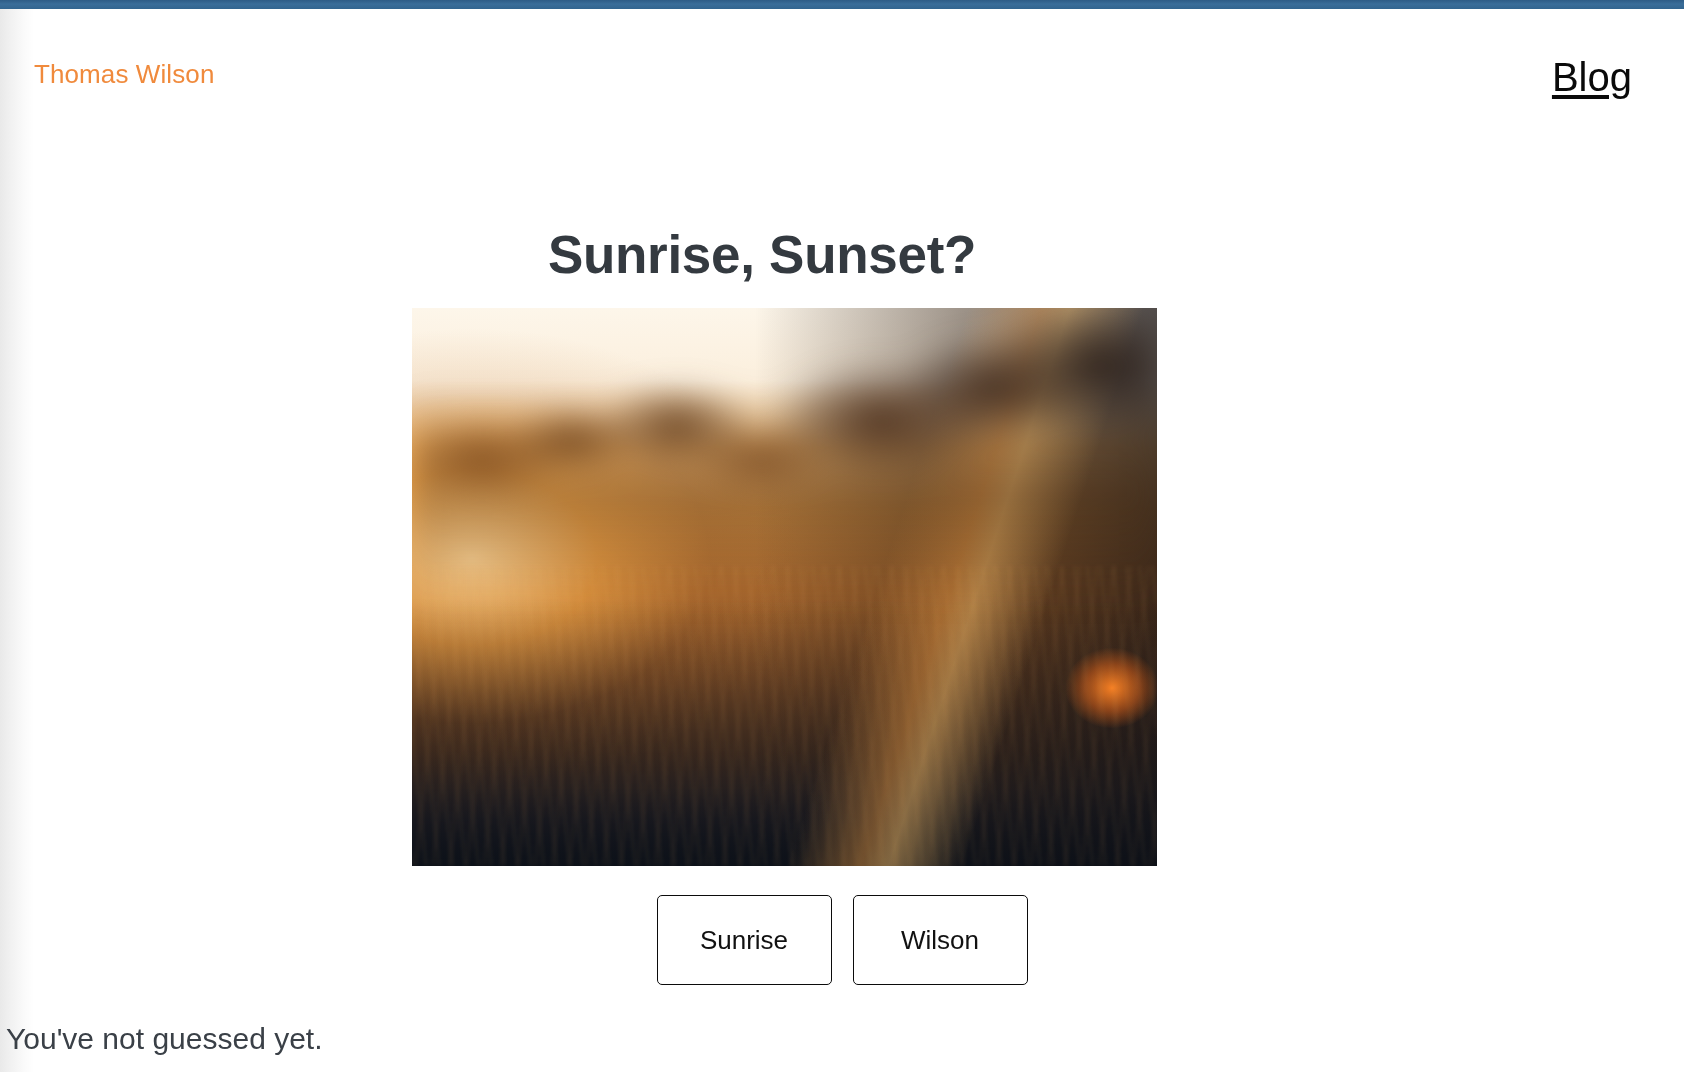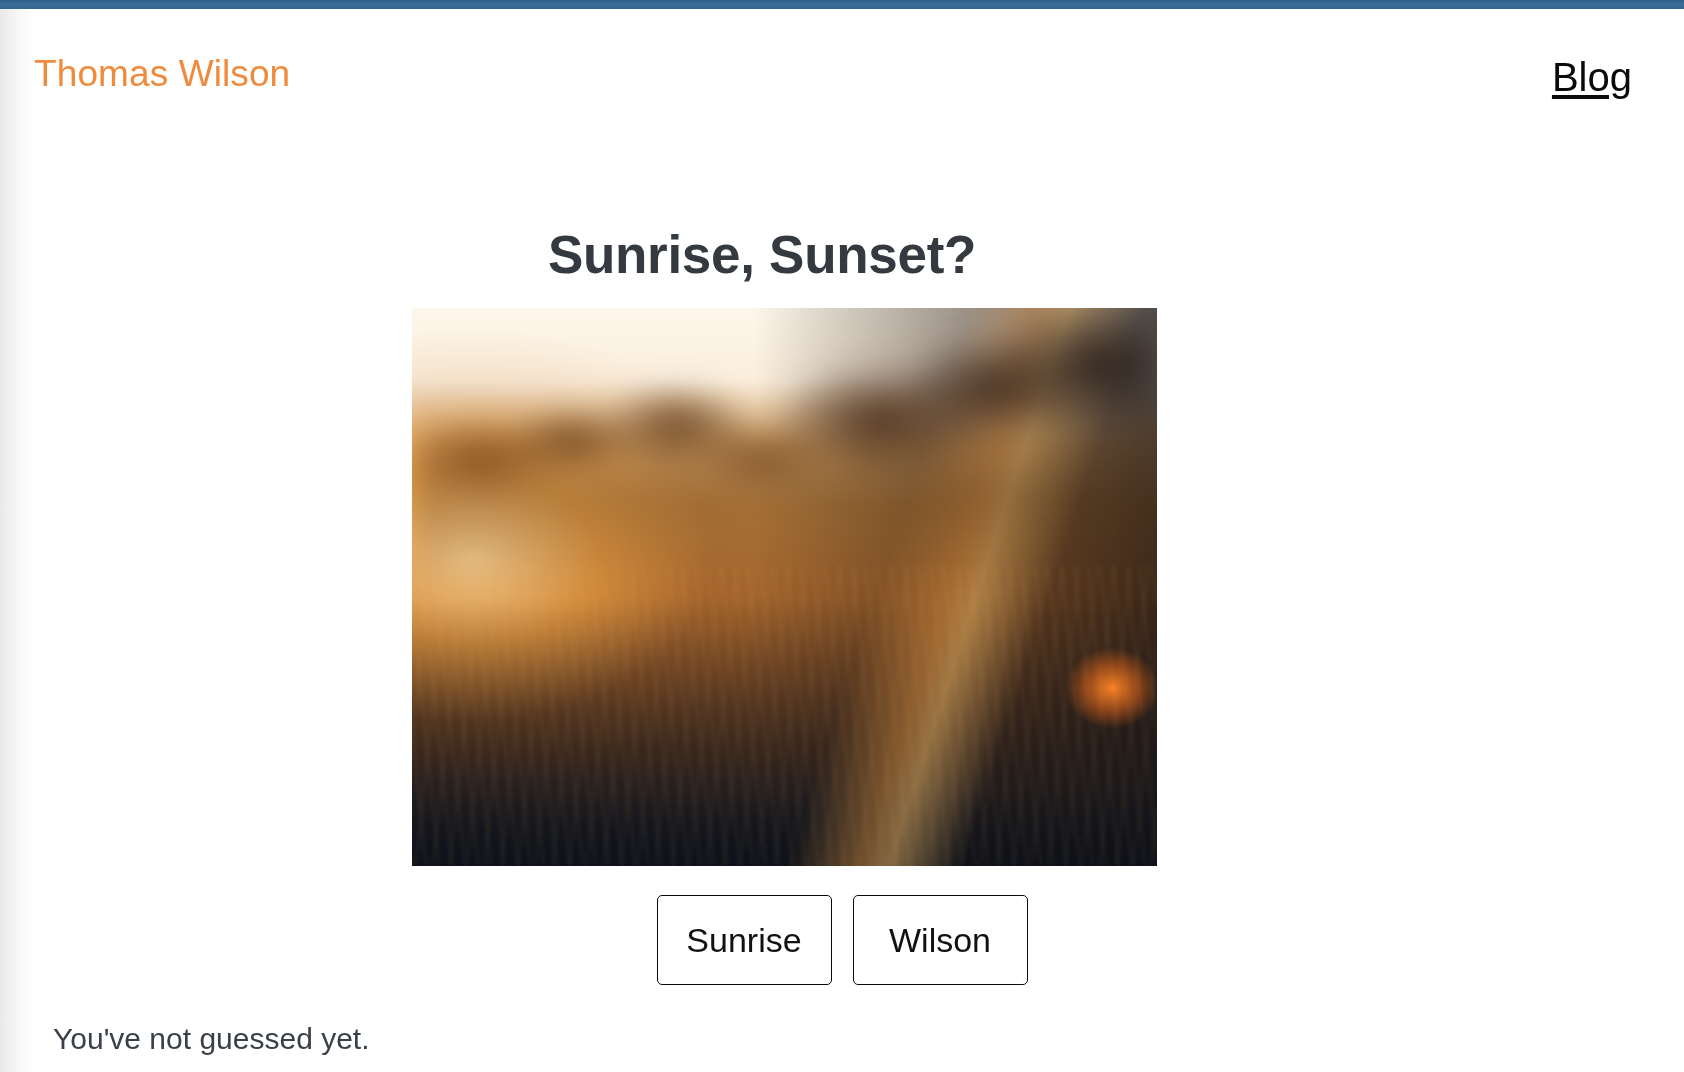--- a/index.html
+++ b/index.html
@@ -49,21 +49,21 @@
   .site-header {
     position: absolute;
     top: 0; left: 0;
     width: 1684px;
     height: 118px;
   }
   .brand {
     position: absolute;
     left: 34px;
     top: 48px;
-    font-size: 37px;
+    font-size: 26px;
     line-height: 34px;
     color: #f08a3c;
     letter-spacing: 0.1px;
     white-space: nowrap;
   }
   .nav-blog {
     position: absolute;
     right: 52px;
     top: 48px;
     font-size: 40px;
@@ -169,37 +169,36 @@
     justify-content: center;
     gap: 21px;
   }
   .answer-btn {
     min-width: 175px;
     height: 90px;
     background: #ffffff;
     border: 1.6px solid #0b0b0b;
     border-radius: 5px;
     font-family: "Liberation Sans", sans-serif;
-    font-size: 34px;
+    font-size: 26px;
     line-height: 30px;
     color: #111111;
     padding: 0 26px;
     cursor: pointer;
   }
 
   
   .status-text {
     position: absolute;
     left: 6px;
     top: 1012px;
     font-size: 30px;
     line-height: 36px;
     color: #3a4047;
     white-space: nowrap;
-    margin-left: 47px;
   }
 </style>
 </head>
 <body>
 
 <div class="top-band"></div>
 <div class="left-shade"></div>
 
 <div class="page">
 

